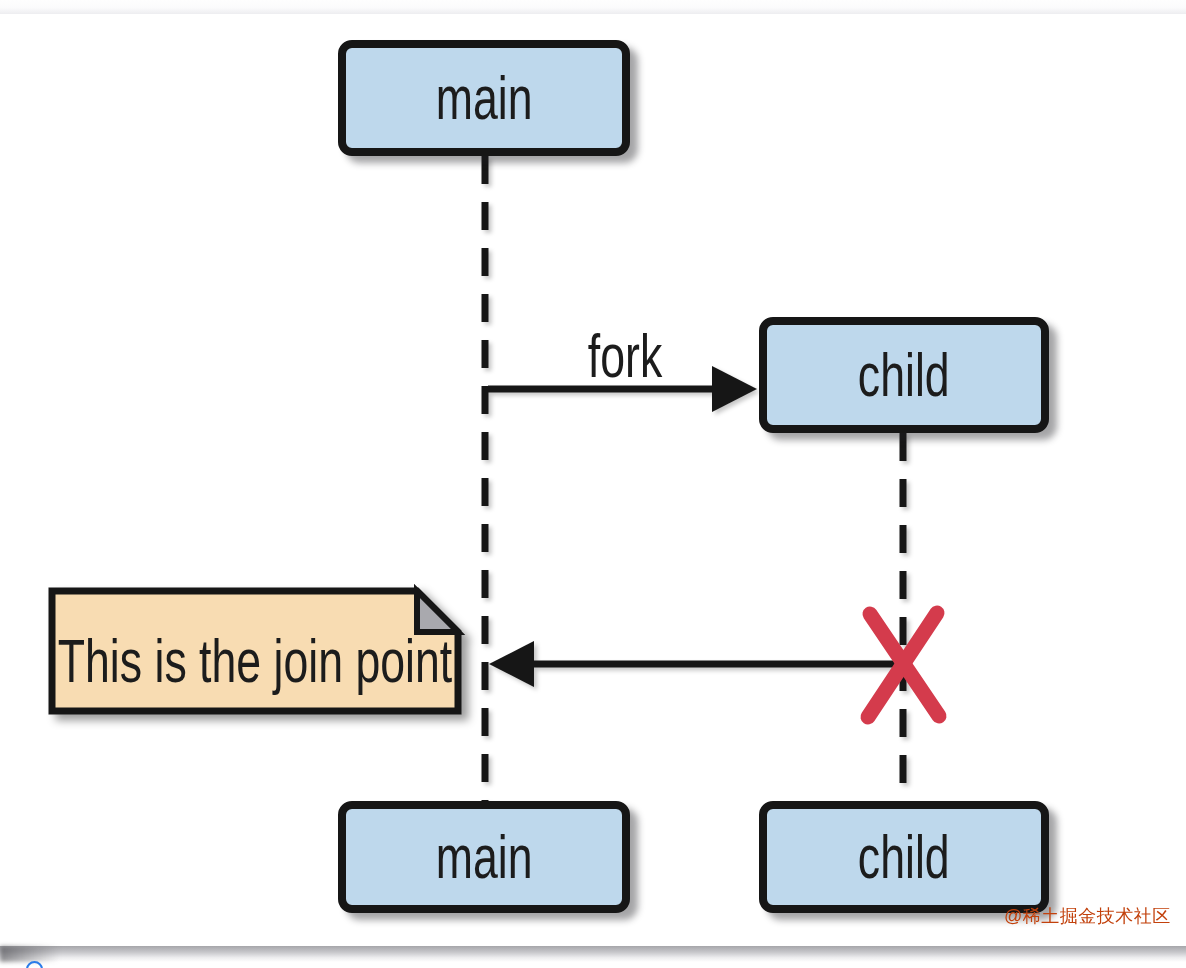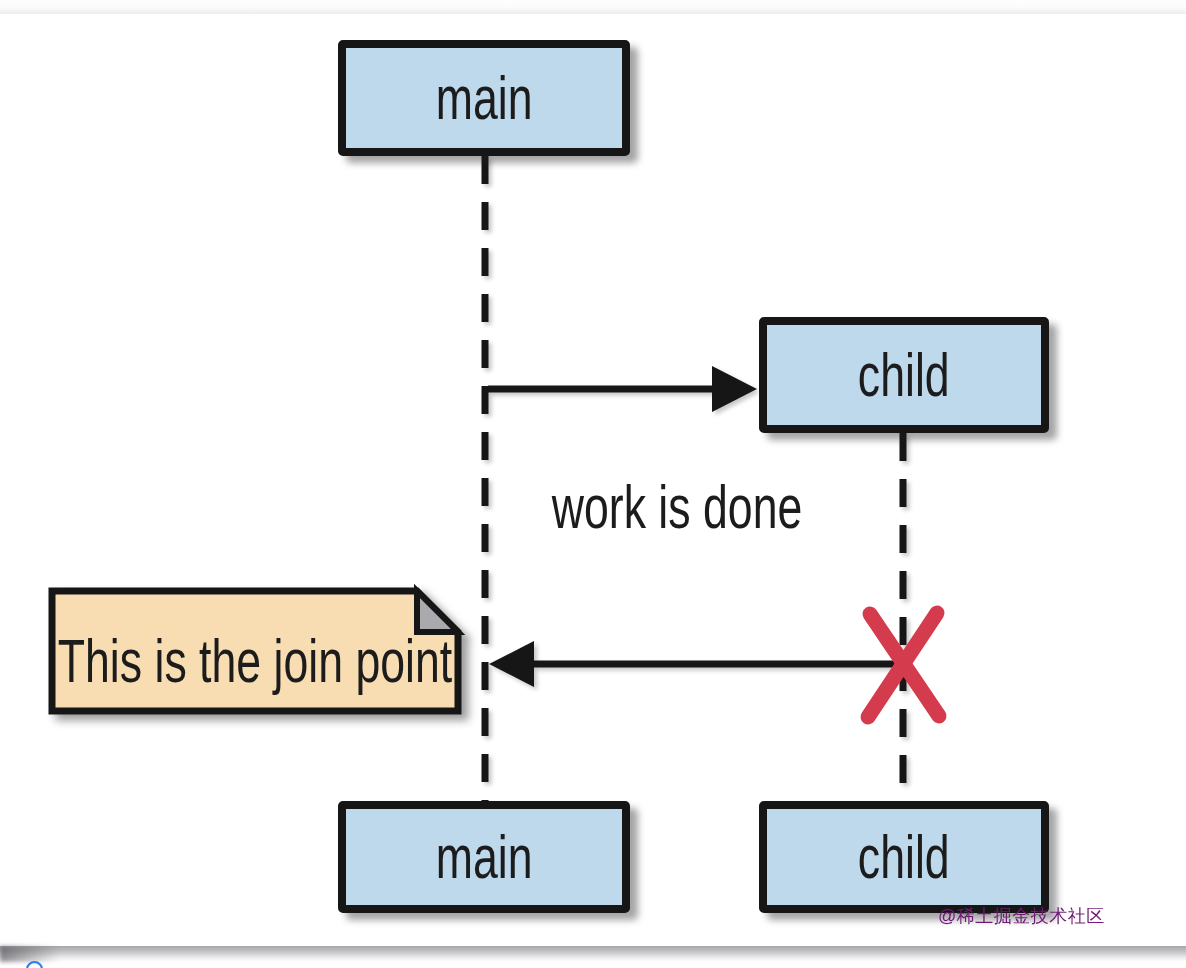--- a/index.html
+++ b/index.html
@@ -36,21 +36,21 @@
 
   
   .diagram-svg { position: absolute; left: 0; top: 0; }
 
   
   .actor-box {
     position: absolute;
     box-sizing: border-box;
     background: #bed8ec;
     border: 8px solid #161616;
-    border-radius: 5px;
+    border-radius: 14px;
     box-shadow: 8px 7px 7px rgba(30,30,35,0.40);
     display: flex; align-items: center; justify-content: center;
   }
   .box-top-main    { left: 338px; top: 40px;  width: 292px; height: 116px; }
   .box-top-child   { left: 759px; top: 317px; width: 290px; height: 116px; }
   .box-bottom-main { left: 338px; top: 801px; width: 292px; height: 112px; }
   .box-bottom-child{ left: 759px; top: 801px; width: 290px; height: 112px; }
 
   .lbl { font-size: 62px; line-height: 1; white-space: nowrap; color: #1c1c1c; }
   .cond { display: inline-block; transform: scaleX(0.72); transform-origin: center; }
@@ -66,22 +66,22 @@
   .annotation-label { left: 677px; top: 507px; }
 
   
   .note-label {
     position: absolute; left: 255px; top: 661px;
     transform: translate(-50%, -50%);
     font-size: 62px; line-height: 1; white-space: nowrap;
   }
 
   .watermark {
-    position: absolute; left: 938px; top: 904px;
-    font-size: 18px; color: #701a75; letter-spacing: 0.5px;
+    position: absolute; left: 1004px; top: 904px;
+    font-size: 18px; color: #c2410c; letter-spacing: 0.5px;
     white-space: nowrap;
   }
 </style>
 </head>
 <body>
 
 <div class="stage">
 
   <div class="top-band"></div>
 
@@ -130,24 +130,24 @@
   </div>
 
   <div class="actor-box box-bottom-main">
     <span class="lbl cond">main</span>
   </div>
 
   <div class="actor-box box-bottom-child">
     <span class="lbl cond">child</span>
   </div>
 
+  <div class="msg-label fork-label">
+    <span class="cond">fork</span>
+  </div>
 
-  <div class="msg-label annotation-label">
-    <span class="cond">work is done</span>
-  </div>
 
 
   <div class="note-label">
     <span class="cond">This is the join point</span>
   </div>
 
   <div class="watermark">@稀土掘金技术社区</div>
 
   <div class="bottom-band"></div>
   <div class="corner-dot"></div>

